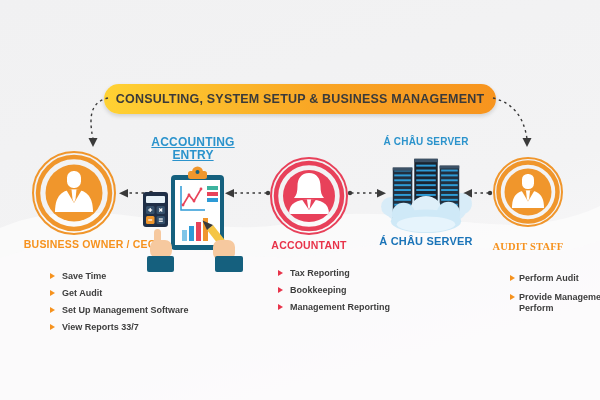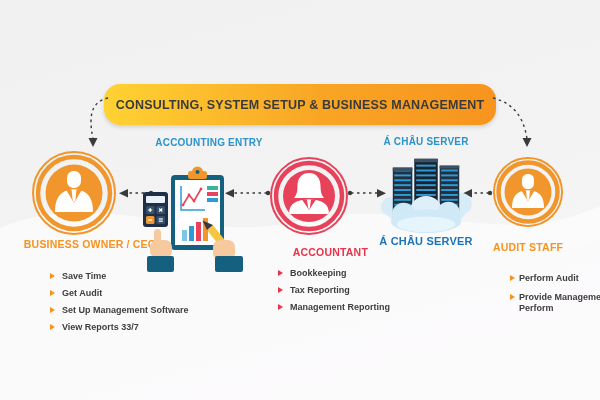--- a/index.html
+++ b/index.html
@@ -1,32 +1,32 @@
 <!DOCTYPE html>
 <html><head>
 <meta charset="utf-8">
 <style>
   html,body{margin:0;padding:0;background:#ffffff;}
   .stage{position:relative;width:600px;height:400px;overflow:hidden;
     background:linear-gradient(165deg,#f1f1f2 0%,#f3f3f4 55%,#fcfbfc 100%);
     font-family:"Liberation Sans",sans-serif;}
   .bg-wave{position:absolute;left:0;top:0;}
-  .banner{position:absolute;left:104px;top:84px;width:392px;height:41px;border-radius:16px;
+  .banner{position:absolute;left:104px;top:84px;width:392px;height:30px;border-radius:16px;
     background:linear-gradient(90deg,#FFD233 0%,#F9A524 55%,#F7941E 100%);
     display:flex;align-items:center;justify-content:center;box-shadow:0 2px 4px rgba(0,0,0,.15);}
   .banner .txt{font-weight:bold;font-size:12.5px;color:#3A3A3A;letter-spacing:.2px;white-space:nowrap;}
   .connectors{position:absolute;left:0;top:0;}
   .badge,.illus{position:absolute;}
   .node-label{position:absolute;font-weight:bold;text-align:center;letter-spacing:.2px;}
   .owner-label{left:8px;top:238px;width:164px;font-size:10.5px;color:#F6921E;}
-  .cs-label{left:152px;top:136px;width:114px;font-size:10px;color:#2B93CC;line-height:13px;}
-  .accountant-label{left:250px;top:246px;width:118px;font-size:10.5px;color:#E8334A;text-align:right;}
+  .cs-label{left:136px;top:136px;width:114px;font-size:12px;color:#2B93CC;line-height:13px;text-decoration:underline;}
+  .accountant-label{left:250px;top:239px;width:118px;font-size:10.5px;color:#E8334A;}
   .server-top-label{left:370px;top:136px;width:112px;font-size:10px;color:#2B93CC;}
   .server-bottom-label{left:368px;top:235px;width:116px;font-size:11px;color:#1B74B8;}
-  .audit-label{left:477px;top:241px;width:102px;font-size:10.5px;color:#F6921E;}
+  .audit-label{left:477px;top:241px;width:102px;font-size:10.5px;color:#F6921E;font-family:Liberation Serif, serif;}
   ul.flow-list{position:absolute;list-style:none;margin:12px;padding:0;}
   .flow-list li{position:relative;padding-left:12px;font-size:9px;font-weight:bold;color:#3E3E3E;
     margin-bottom:6px;line-height:11px;}
   .tri{position:absolute;left:0;top:2px;width:0;height:0;
     border-left:5px solid #F6921E;border-top:3.5px solid transparent;border-bottom:3.5px solid transparent;}
   .tri.red{border-left-color:#E8334A;}
   .owner-list{left:38px;top:259px;width:150px;}
   .accountant-list{left:266px;top:256px;width:130px;}
   .audit-list{left:498px;top:261px;width:102px;}
   .audit-list li{margin-bottom:8px;padding-left:9px;}
@@ -152,22 +152,22 @@
       </clipPath>
     <g clip-path="url(#acctClip)">
       <path d="M40,17 C48,17 51.5,23 51.5,30 C51.5,35.5 52.5,39.5 55,42 L25,42 C27.5,39.5 28.5,35.5 28.5,30 C28.5,23 32,17 40,17 Z" fill="#fff"></path>
       <path d="M20,58 C20,47 28,43.5 40,43.5 C52,43.5 60,47 60,58 Z" fill="#fff"></path>
       <polygon points="33,43.5 47,43.5 40,54" fill="#E8415A"></polygon>
       <polygon points="38,43.5 42,43.5 41,51 40,54 39,51" fill="#fff"></polygon>
     </g>
   </svg>
   <div class="node-label accountant-label">ACCOUNTANT</div>
   <ul class="flow-list accountant-list">
+    <li><span class="tri red"></span><span>Tax Reporting</span></li>
     <li><span class="tri red"></span><span>Bookkeeping</span></li>
-    <li><span class="tri red"></span><span>Tax Reporting</span></li>
     <li><span class="tri red"></span><span>Management Reporting</span></li>
   </ul>
 
   <div class="node-label server-top-label">Á CHÂU SERVER</div>
   <svg class="illus" style="left:377px;top:150px;" width="98" height="84" viewBox="0 0 100 86">
     <defs>
       <pattern id="srvStripes" width="4" height="5" patternUnits="userSpaceOnUse">
         <rect width="4" height="2" fill="#2E9BD6"></rect>
       </pattern>
     </defs>

